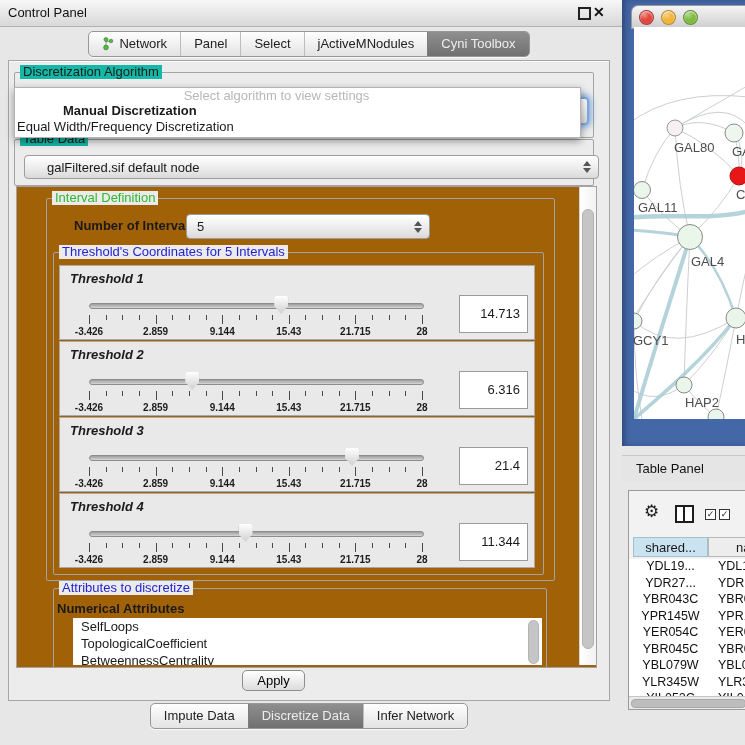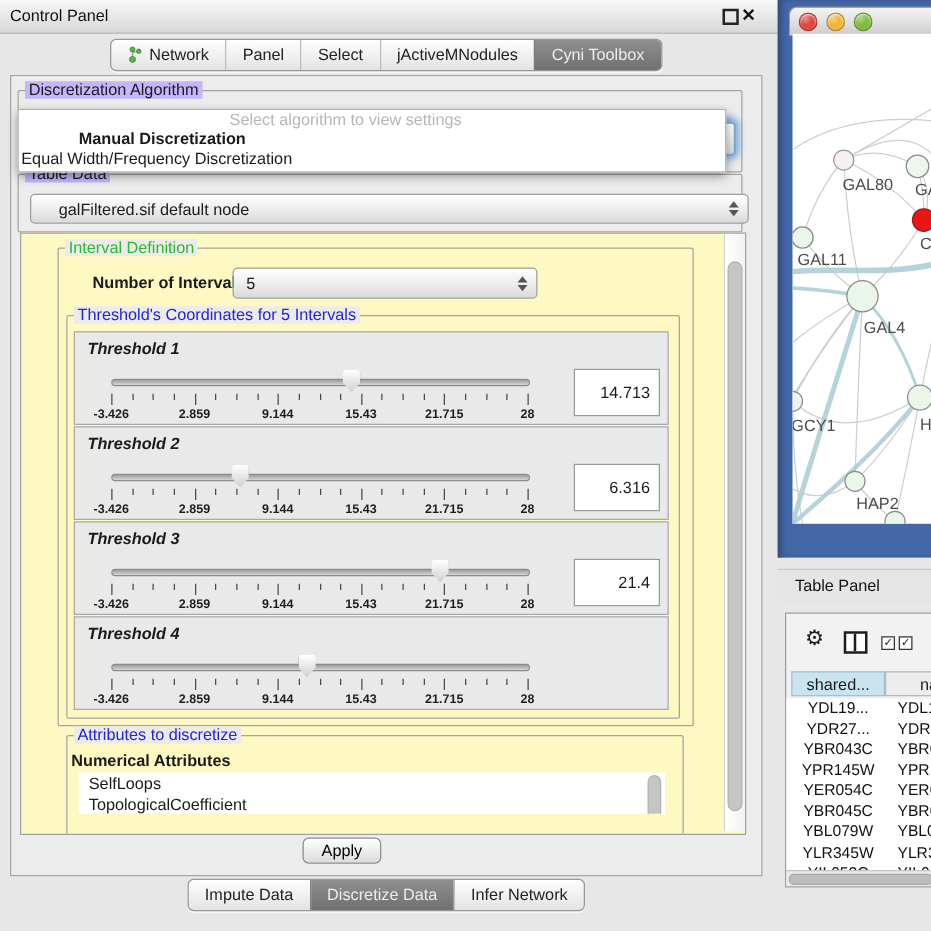--- a/index.html
+++ b/index.html
@@ -21,42 +21,42 @@
   .tab{padding:4px 13px 5px;font-size:13px;color:#222;display:flex;align-items:center;gap:5px;background:transparent;}
   .tab + .tab{border-left:1px solid #bdbdbd;}
   .tab.selected{background:linear-gradient(#8f8f8f,#707070);color:#ededed;border-left-color:#7d7d7d;}
   .tab svg{display:block;}
 
   .main-panel{left:8px;top:60px;width:600px;height:639px;border:1px solid #a6a6a6;background:#ececec;
               box-shadow:inset 0 1px 0 #f9f9f9;}
 
   
   .group{position:absolute;border:1px solid #a3a3a3;border-radius:2px;}
-  .legend{position:absolute;top:-8px;left:5px;padding:0 3px;font-size:13px;line-height:14px;background:#c4b5fd;}
+  .legend{position:absolute;top:-8px;left:5px;padding:0 3px;font-size:13px;line-height:14px;background:#14b8a6;}
   .legend.on-scroll{background:#ebebeb;}
 
   
   .combo{position:absolute;border:1px solid #9d9d9d;border-radius:4px;
          background:linear-gradient(#ffffff,#ececec 55%,#dadada);display:flex;align-items:center;}
   .combo .val{padding-left:10px;flex:1;white-space:nowrap;overflow:hidden;}
   .combo .spin{width:18px;display:flex;flex-direction:column;align-items:center;gap:2px;margin-right:2px;}
   .combo .spin i{display:block;width:0;height:0;border-left:4px solid transparent;border-right:4px solid transparent;}
   .combo .spin .up{border-bottom:5px solid #555;}
   .combo .spin .dn{border-top:5px solid #555;}
   .combo.focused{border:2px solid #7fa9dc;box-shadow:0 0 6px 2px rgba(98,150,219,.85);}
 
   
   .popup{left:14px;top:87px;width:565px;height:49px;background:#fff;border:1px solid #b3b3b3;
          box-shadow:0 3px 8px rgba(0,0,0,.4);z-index:60;}
   .popup .item{font-size:13px;line-height:16px;padding-left:2px;white-space:nowrap;}
   .popup .item.muted{color:#b7b7b7;text-align:center;padding-right:44px;line-height:15px;}
   .popup .item.bold{font-weight:bold;padding-left:48px;}
 
   
-  .scrollpane{left:16px;top:186px;width:579px;height:480px;border:1px solid #a2a2a2;background:#fef9c3;overflow:hidden;}
+  .scrollpane{left:16px;top:186px;width:579px;height:480px;border:1px solid #a2a2a2;background:#a16207;overflow:hidden;}
   .vscroll{position:absolute;top:0;right:0;width:16px;height:478px;background:linear-gradient(90deg,#ffffff,#f2f2f2);
            border-left:1px solid #d6d6d6;}
   .vscroll .thumb,.minithumb{position:absolute;background:#c5c5c5;border:1px solid #b2b2b2;border-radius:6px;}
   .vscroll .thumb{left:2px;top:22px;width:10px;height:438px;}
 
   
   .th-item{position:absolute;left:42px;width:476px;height:75px;border:1px solid #a9a9a9;background:#e9e9e9;box-sizing:border-box;}
   .th-label{position:absolute;left:10px;top:5px;font-weight:bold;font-size:13px;font-style:italic;}
   .sliderbox{position:absolute;left:29px;top:29px;width:333px;height:46px;}
   .track{position:absolute;left:0;top:8px;width:333px;height:4px;border:1px solid #8d8d8d;border-radius:3px;
@@ -348,28 +348,29 @@
             </div>
             <div class="tlabels">
               <b style="left: 0%;">-3.426</b>
               <b style="left: 20%;">2.859</b>
               <b style="left: 40%;">9.144</b>
               <b style="left: 60%;">15.43</b>
               <b style="left: 80%;">21.715</b>
               <b style="left: 100%;">28</b>
             </div>
           </div>
+          <div class="th-value">11.344</div>
         </div>
       </div>
 
     <div class="group" style="left:36px;top:401px;width:492px;height:120px;">
       <span class="legend on-scroll" id="attr-legend" style="color: rgb(35, 35, 214);">Attributes to discretize</span>
     </div>
     <span class="bold-label" style="left:40px;top:414px;">Numerical Attributes</span>
-    <div class="attr-list" id="attr-list" style="left:46px;top:431px;width:469px;height:33px;">
+    <div class="attr-list" id="attr-list" style="left:56px;top:431px;width:469px;height:47px;">
       <div class="minithumb" style="right:3px;top:2px;width:9px;height:42px;"></div>
     <div class="row">SelfLoops</div>
         <div class="row">TopologicalCoefficient</div>
         <div class="row">BetweennessCentrality</div>
       </div>
 
     <div class="vscroll">
       <div class="thumb"></div>
     </div>
   </div>

